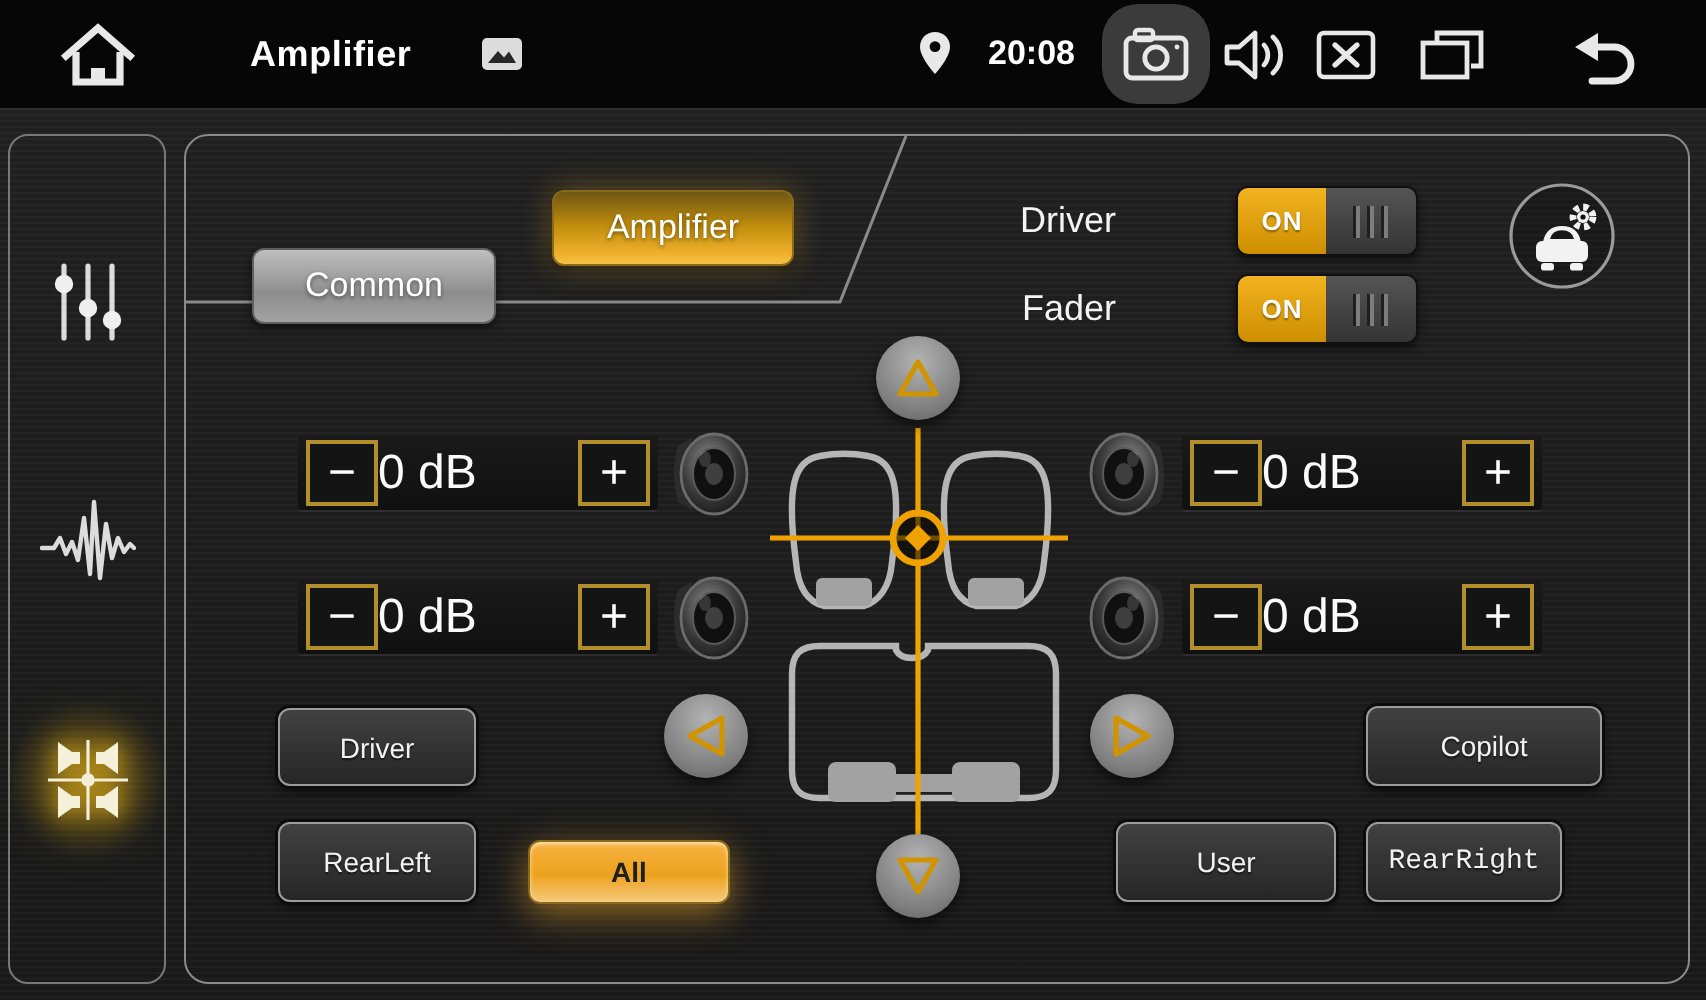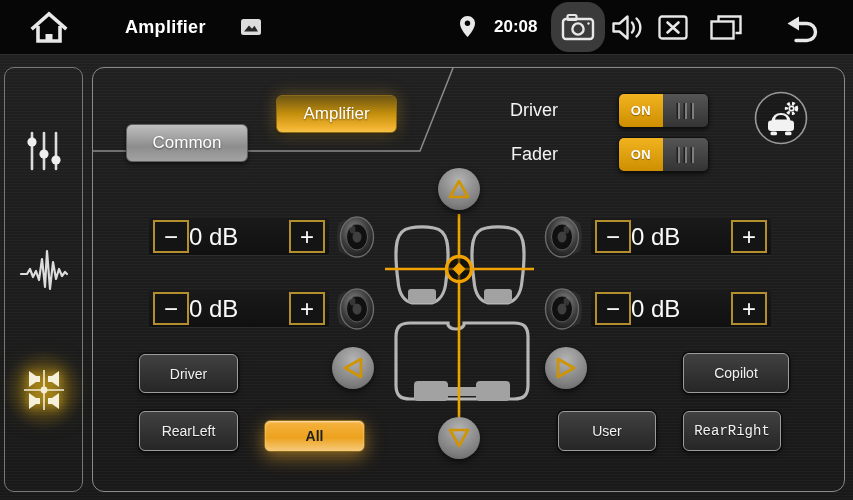--- a/index.html
+++ b/index.html
@@ -322,17 +322,17 @@
     </button>
     <button class="arrow" style="left:452px;top:279px;">
       <svg width="26" height="24" viewBox="0 0 26 24" style="transform:rotate(90deg);">
         <path d="M13 4 L22 20 H4 Z" stroke="#cf9400" stroke-width="2.6" fill="none" stroke-linejoin="round"></path>
       </svg>
     </button>
 
     <button class="zone" style="left:46px;top:286px;width:99px;height:39px;">Driver</button>
     <button class="zone" style="left:46px;top:343px;width:99px;height:40px;">RearLeft</button>
     <button class="zone active" style="left:171px;top:352px;width:101px;height:32px;">All</button>
-    <button class="zone" style="left:465px;top:343px;width:98px;height:40px;">User</button>
-    <button class="zone" style="left:590px;top:285px;width:106px;height:40px;">Copilot</button>
+    <button class="zone" style="left:465px;top:343px;width:110px;height:40px;">User</button>
+    <button class="zone" style="left:590px;top:285px;width:118px;height:40px;">Copilot</button>
     <button class="zone" style="left:590px;top:343px;width:98px;height:40px;font-family:Liberation Mono, monospace;">RearRight</button>
   </div>
 </div>
 
 </body></html>

